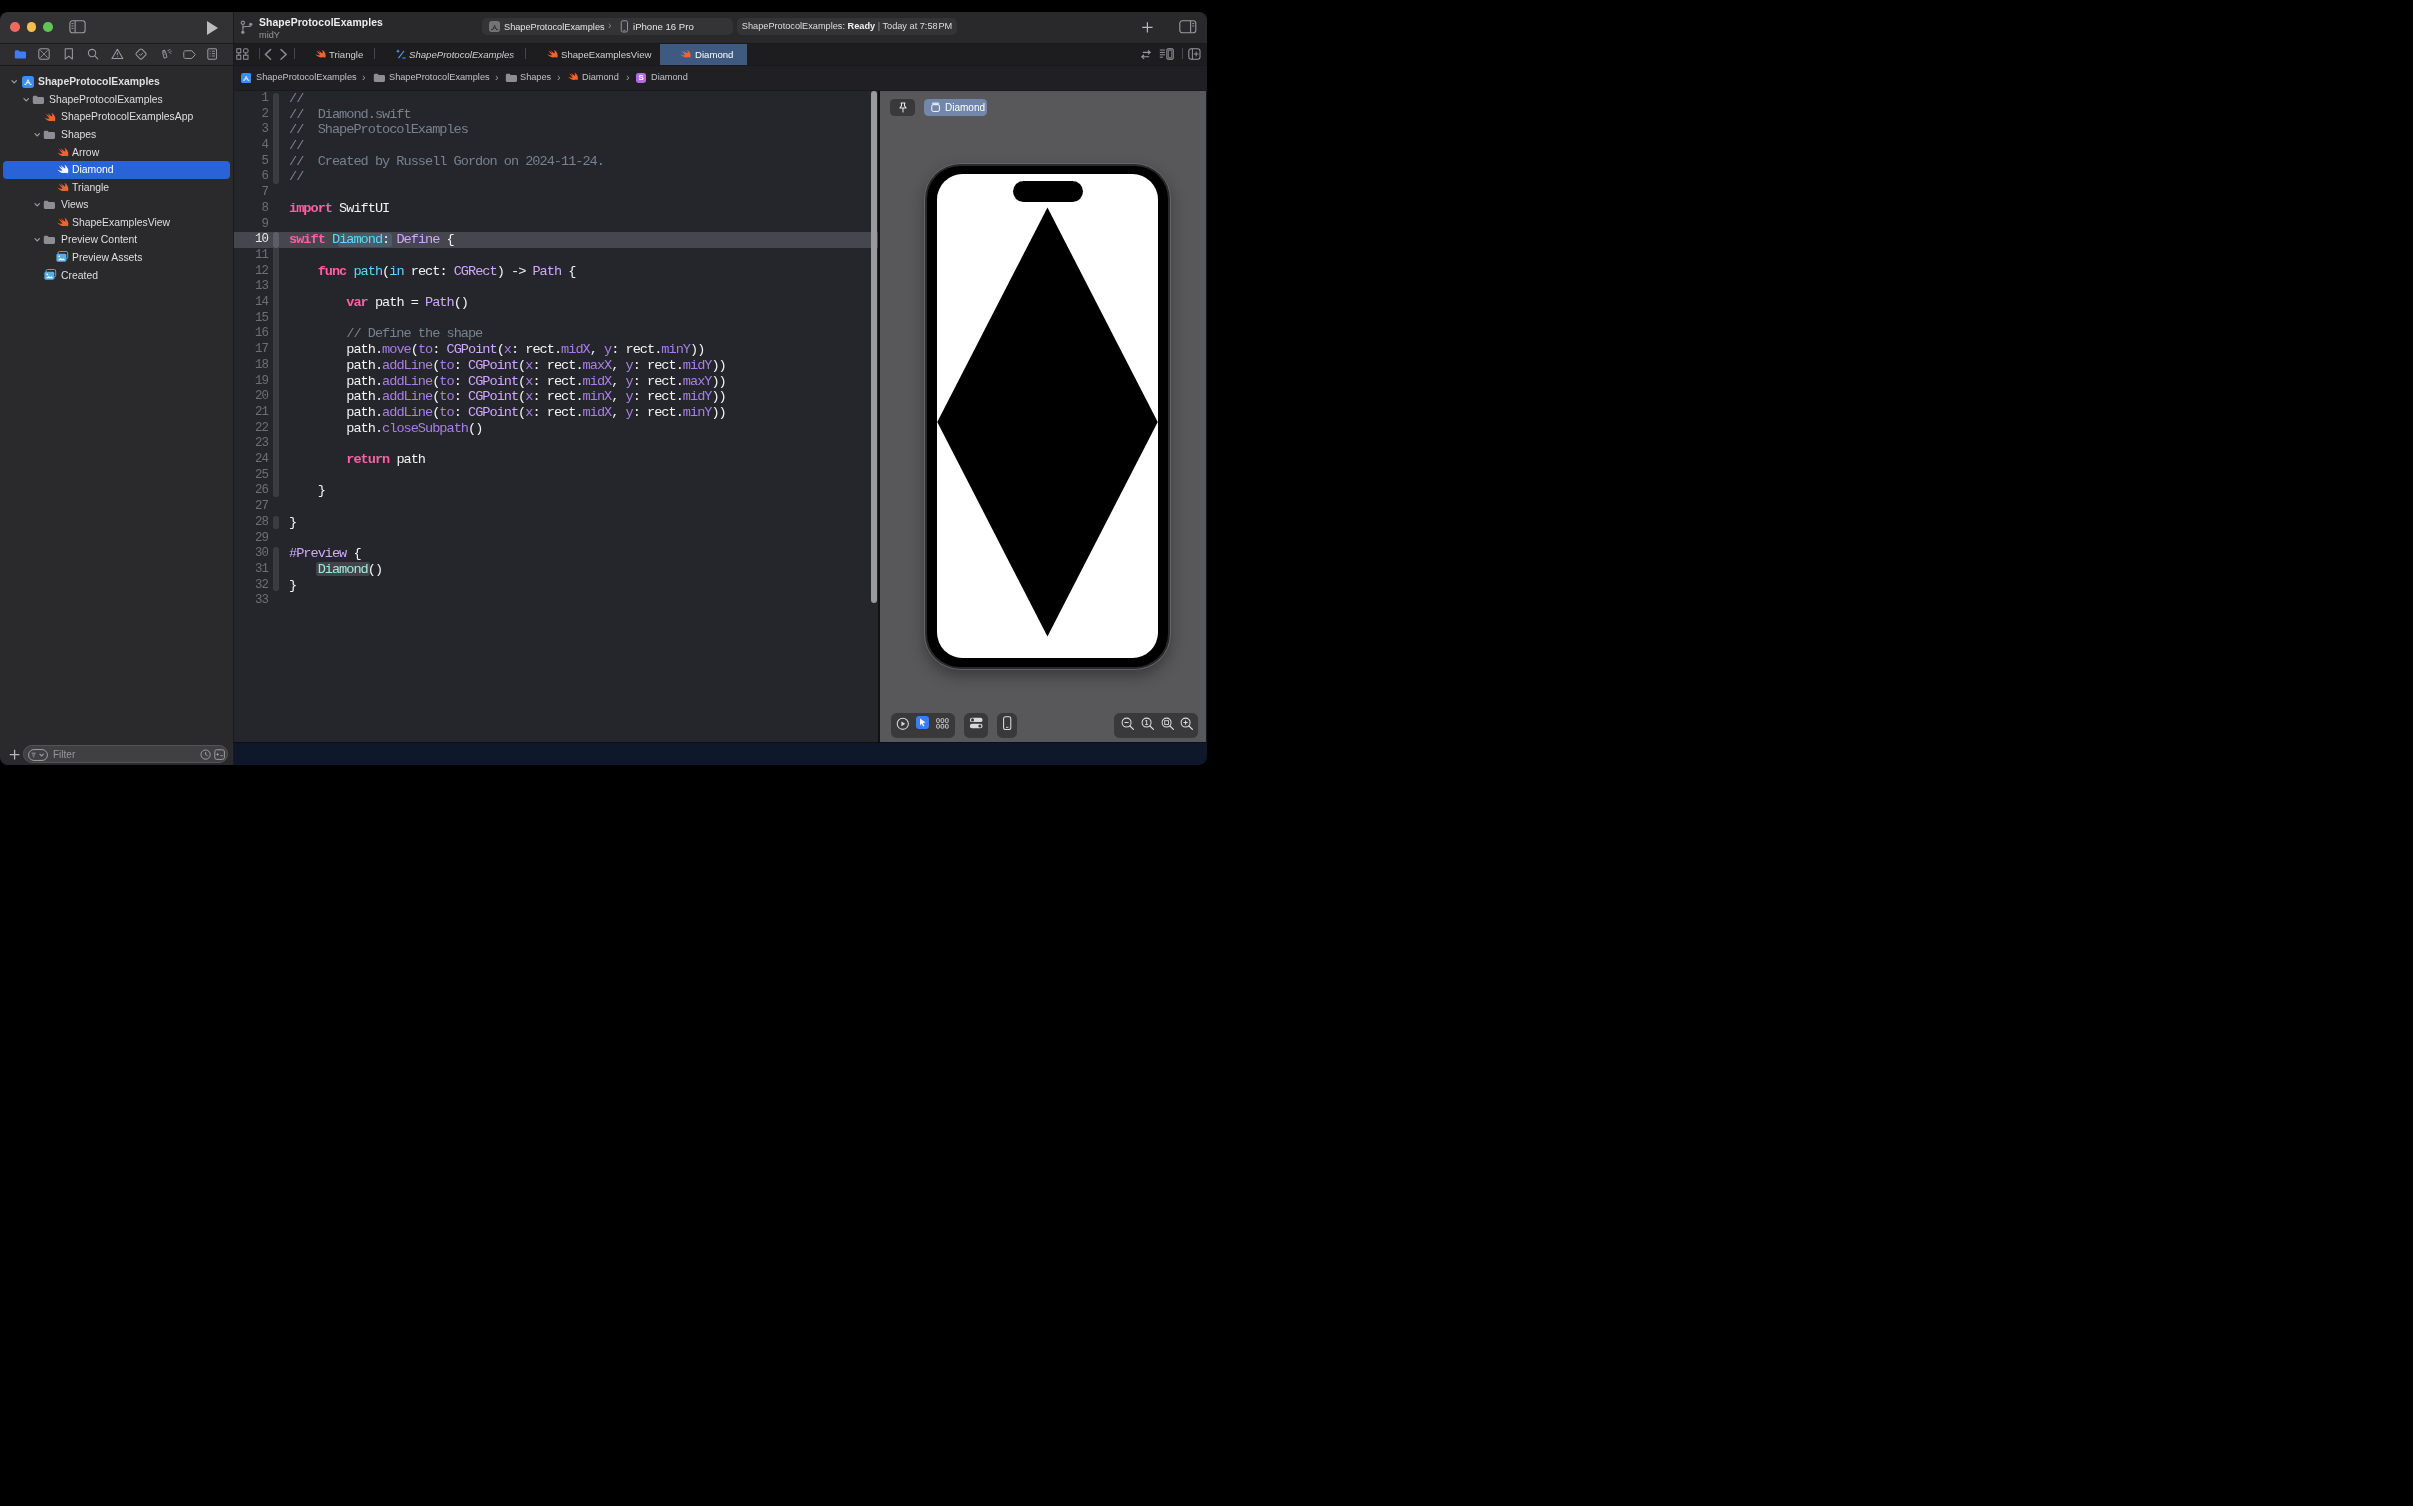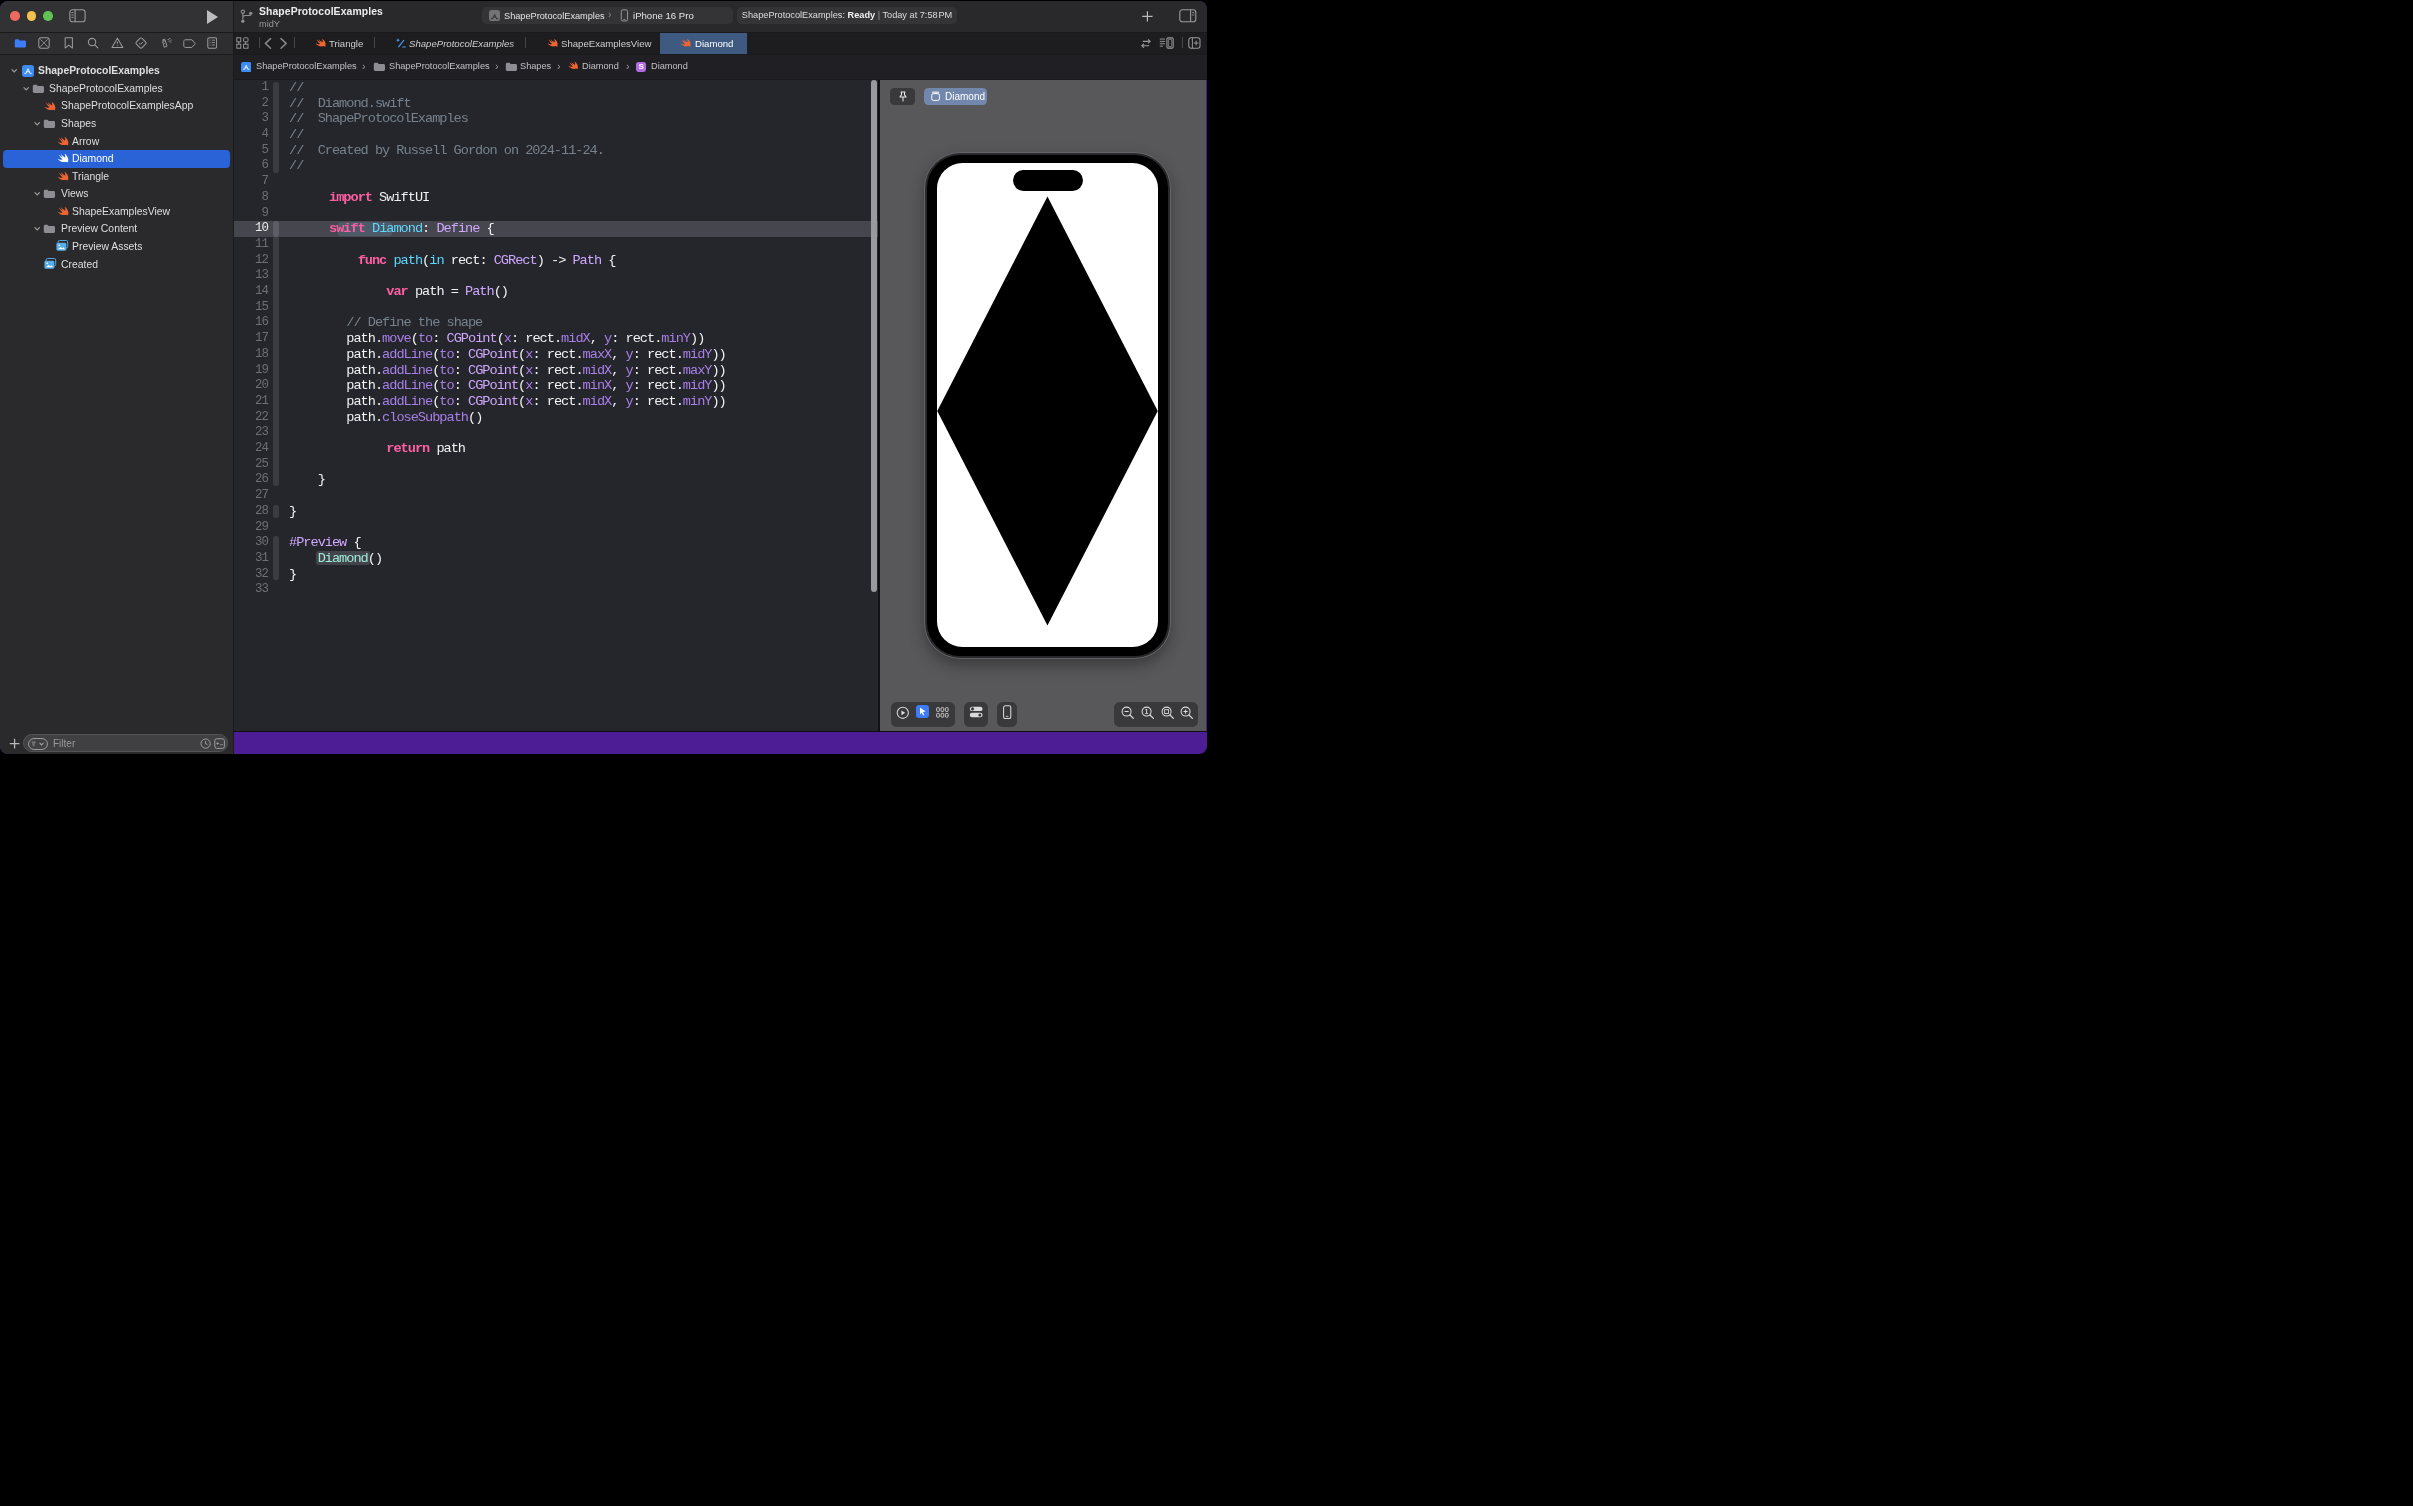--- a/index.html
+++ b/index.html
@@ -1,18 +1,18 @@
 <!DOCTYPE html>
 <html style="font-size:12.8px"><head>
 <meta charset="utf-8">
 <style>
   * { margin:0; padding:0; box-sizing:border-box; }
   html,body { width:1207px; height:753px; background:#000; overflow:hidden; }
   body { font-family:"Liberation Sans", sans-serif; -webkit-font-smoothing:antialiased; }
-  .win { position:absolute; left:0; top:1px; width:1207px; height:753px; border-radius:8px; overflow:hidden; background:#4c1d95; }
+  .win { position:absolute; left:0; top:12px; width:1207px; height:753px; border-radius:8px; overflow:hidden; background:#0f172a; }
   .abs { position:absolute; }
 
   
   .toolbar-l { left:0; top:0; width:233px; height:31px; background:#323234; }
   .toolbar-r { left:233px; top:0; width:974px; height:31px; background:#29292b; }
   .tl-dot { width:9.6px; height:9.6px; border-radius:50%; top:10px; }
   .vdiv { width:0.8px; background:#1a1a1c; }
   .hdiv { height:0.8px; background:#1a1a1c; }
   .title { left:259px; top:4.8px; font-size:10.4px; font-weight:bold; color:#ececee; letter-spacing:0.1px; }
   .subtitle { left:259px; top:18px; font-size:9.2px; color:#98989c; }
@@ -36,21 +36,21 @@
   .row { position:absolute; height:17.6px; line-height:17.6px; font-size:10.4px; color:#dfdfe1; white-space:nowrap; }
   .rowsel { position:absolute; left:3.2px; width:227px; height:17.6px; background:#2a63d8; border-radius:4px; }
   .chev { position:absolute; width:6.4px; height:6.4px; }
 
   
   .editor { left:233px; top:78px; width:645px; height:652px; background:#25262b; }
   .lineband { position:absolute; left:0; top:142px; width:645px; height:15.7px; background:#46464e; }
   .gutter { position:absolute; left:0; top:0.9px; width:35px; text-align:right; white-space:pre; font-family:"Liberation Mono", monospace; font-size:12.4px; letter-spacing:-0.9px; line-height:15.7px; color:#6e6e76; }
   .code { position:absolute; left:56px; top:0.9px; font-family:"Liberation Mono", monospace; font-size:13.6px; letter-spacing:-1px; line-height:15.7px; white-space:pre; color:#f2f2f3; }
   .cap { position:absolute; left:40px; width:5.6px; border-radius:2.8px; background:#3b3c42; }
-  .kw { color:#fc5fa3; font-weight:bold;margin-left:40px; }
+  .kw { color:#fc5fa3; font-weight:bold; }
   .cmt { color:#76828e; }
   .tdecl { color:#5dd8ff; }
   .tuse { color:#d0a8ff; }
   .mem { color:#a87fe8; }
   .mint { color:#9fecd8; }
   .scrollthumb { position:absolute; left:638px; top:0.8px; width:6px; height:512px; border-radius:3px; background:#9a9a9e; }
 
   
   .canvas { left:880px; top:78px; width:326px; height:652px; background:#58585a; }
   .cbtn { position:absolute; top:9.2px; height:17px; background:#39393b; border-radius:4.4px; }

